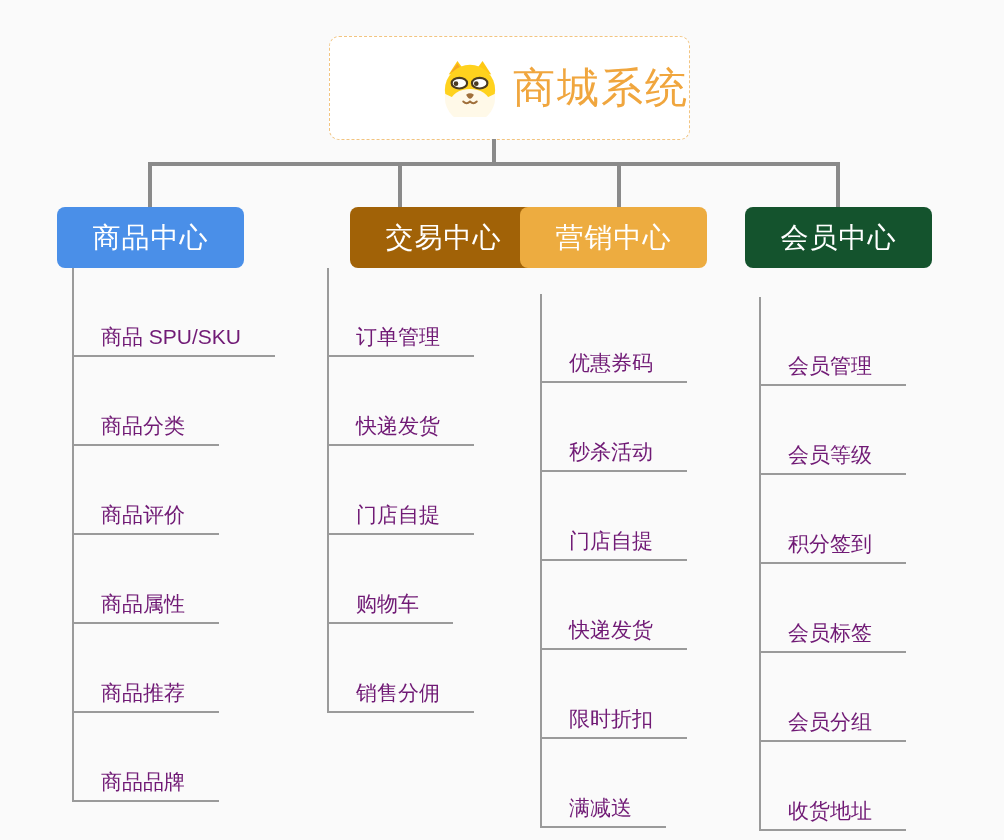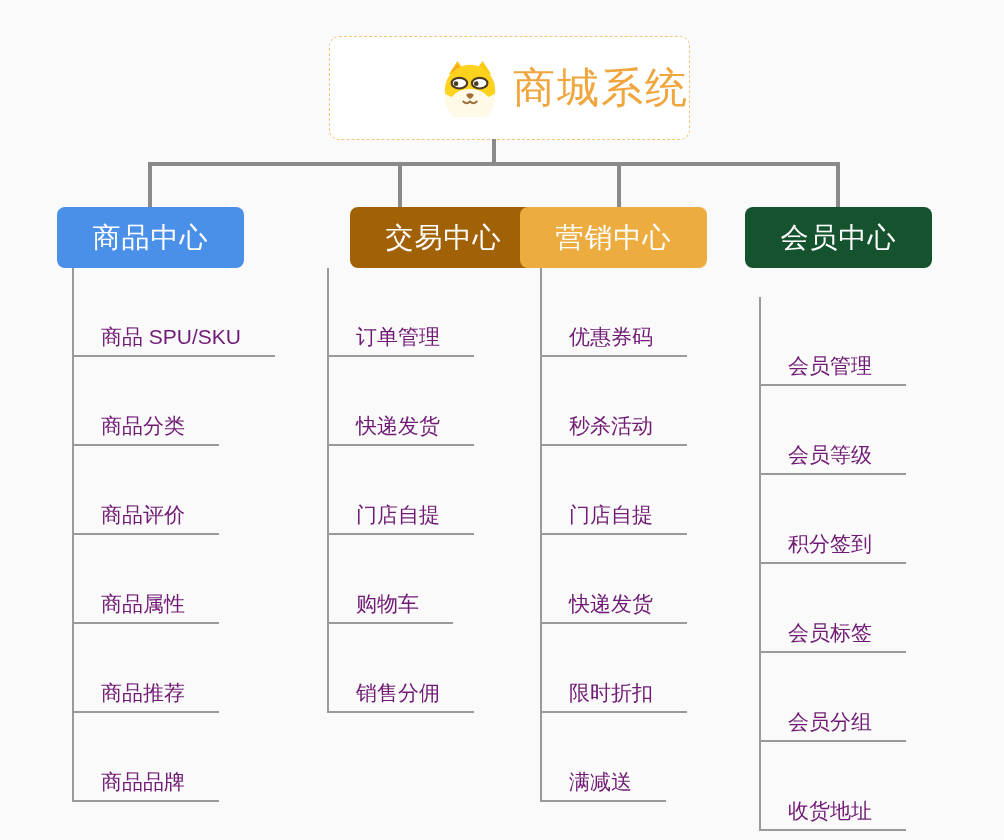--- a/index.html
+++ b/index.html
@@ -64,21 +64,21 @@
   .branch-3 { left: 745px; }
 
   
   .children {
     position: absolute;
     top: 268px;
     border-left: 2px solid #9a9a9a;
   }
   .children-0 { left: 72px; }
   .children-1 { left: 327px; }
-  .children-2 { left: 540px; }
+  .children-2 { left: 540px; margin-top: 26px; }
   .children-3 { left: 759px; margin-top: 29px; }
 
   .child {
     width: max-content;
     margin-top: 56px;
     padding: 0 34px 5px 27px;
     border-bottom: 2px solid #9a9a9a;
     font-size: 21px;
     line-height: 26px;
     color: #701a75;

